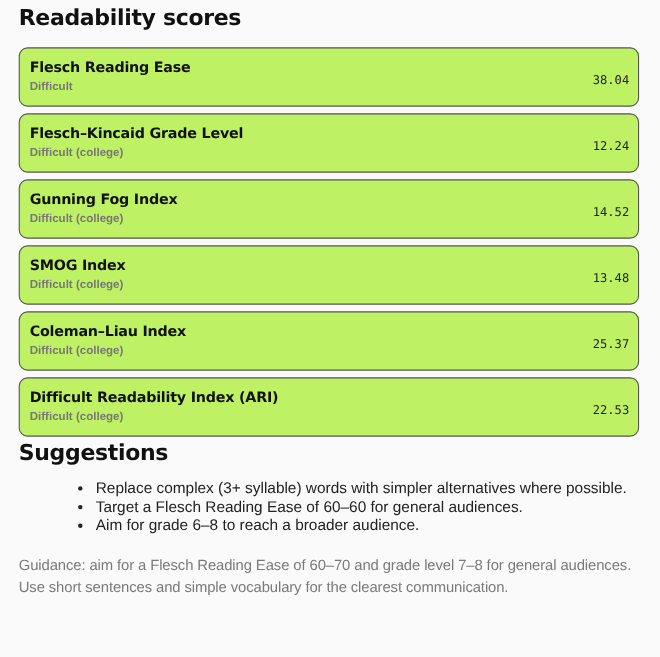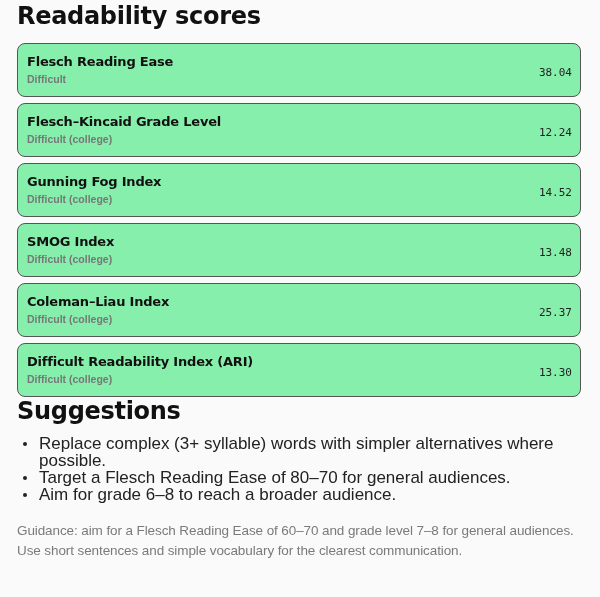--- a/index.html
+++ b/index.html
@@ -6,28 +6,28 @@
   body {
     width: 600px; height: 597px; overflow: hidden;
     background: #fafafa;
     font-family: "Liberation Sans", "DejaVu Sans", sans-serif;
     color: #111111;
   }
   .wrap { padding: 0 19px 0 17px; }
   h2.section-title {
     margin: 0; font-weight: 700; letter-spacing: -0.3px;
     font-family: "DejaVu Sans", "Liberation Sans", sans-serif;
-    font-size: 24px; color: #111;
+    font-size: 20px; color: #111;
   }
   .title-scores { padding-top: 4px; height: 39px; line-height: 24px; }
   .cards { display: flex; flex-direction: column; gap: 6px; }
   .card {
     box-sizing: border-box; height: 54px;
     border: 1px solid #555; border-radius: 8px;
-    background: #86efac;
+    background: #bef264;
     display: flex; align-items: center; justify-content: space-between;
     padding: 0 8px 0 9px;
   }
   .card-left { display: flex; flex-direction: column; }
   .card-name {
     font-family: "DejaVu Sans", "Liberation Sans", sans-serif;
     font-weight: 700; font-size: 13px; color: #111; letter-spacing: -0.2px;
     line-height: 16px;
   }
   .card-level {
@@ -35,22 +35,23 @@
   }
   .card-value {
     font-family: "DejaVu Sans Mono", "Liberation Mono", monospace;
     font-size: 11px; color: #222; margin-top: 4px;
   }
   .title-suggestions { margin-top: 31px; height: 38px; line-height: 28px; }
   ul.suggestions {
     margin: 0; padding: 0 0 0 20px; list-style: none;
   }
   ul.suggestions li {
-    position: relative; font-size: 17px; color: #222; line-height: 17px;
+    position: relative; font-size: 14px; color: #222; line-height: 17px;
     padding-left: 2px;
+    margin-left: 48px;
   }
   ul.suggestions li::before {
     content: ""; position: absolute; left: -14px; top: 7px;
     width: 4px; height: 4px; border-radius: 50%; background: #222;
   }
   .guidance {
     margin-top: 18px; font-size: 13.5px; color: #7a7a7a; line-height: 20px;
     letter-spacing: -0.1px;
   }
 </style>
@@ -94,29 +95,29 @@
         <span class="card-name">Coleman–Liau Index</span>
         <span class="card-level">Difficult (college)</span>
       </div>
       <span class="card-value">25.37</span>
     </div>
     <div class="card">
       <div class="card-left">
         <span class="card-name">Difficult Readability Index (ARI)</span>
         <span class="card-level">Difficult (college)</span>
       </div>
-      <span class="card-value">13.30</span>
+      <span class="card-value">22.53</span>
     </div>
   </div>
 
   <h2 class="section-title title-suggestions">Suggestions</h2>
 
   <ul class="suggestions">
     <li>Replace complex (3+ syllable) words with simpler alternatives where possible.</li>
-    <li>Target a Flesch Reading Ease of 80–70 for general audiences.</li>
+    <li>Target a Flesch Reading Ease of 60–60 for general audiences.</li>
     <li>Aim for grade 6–8 to reach a broader audience.</li>
   </ul>
 
   <div class="guidance">
     <div>Guidance: aim for a Flesch Reading Ease of 60–70 and grade level 7–8 for general audiences.</div>
     <div>Use short sentences and simple vocabulary for the clearest communication.</div>
   </div>
 </div>
 
 </body></html>

